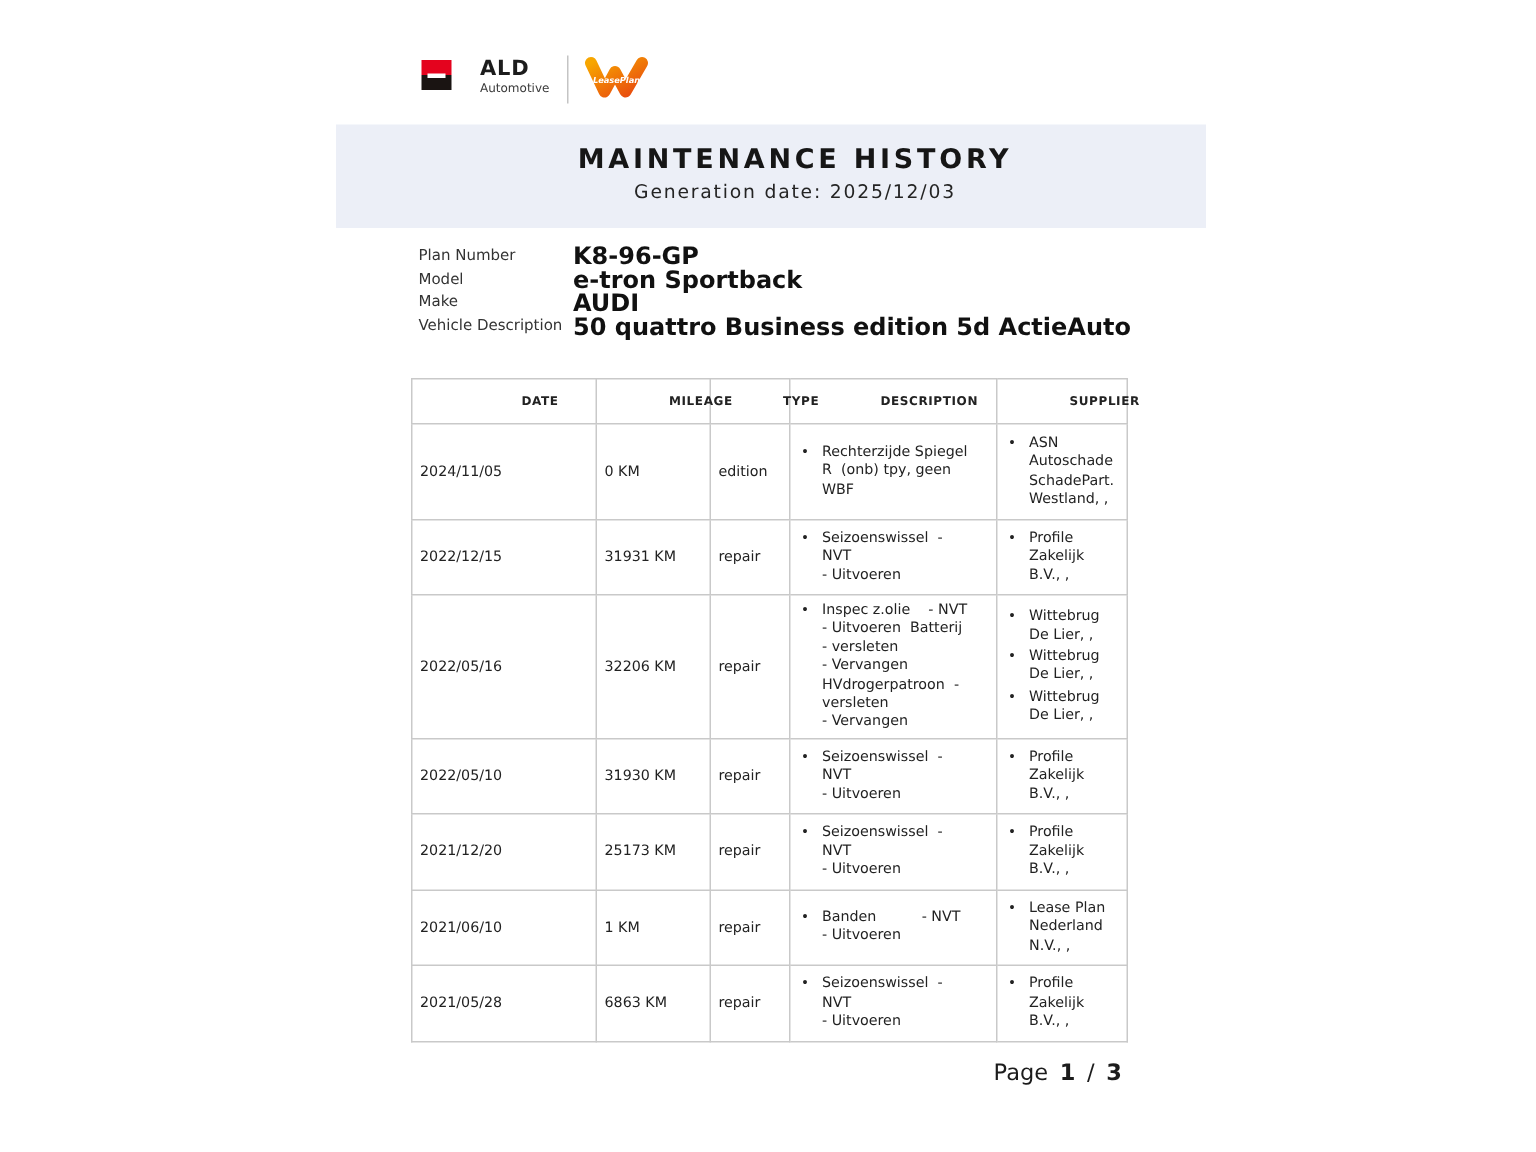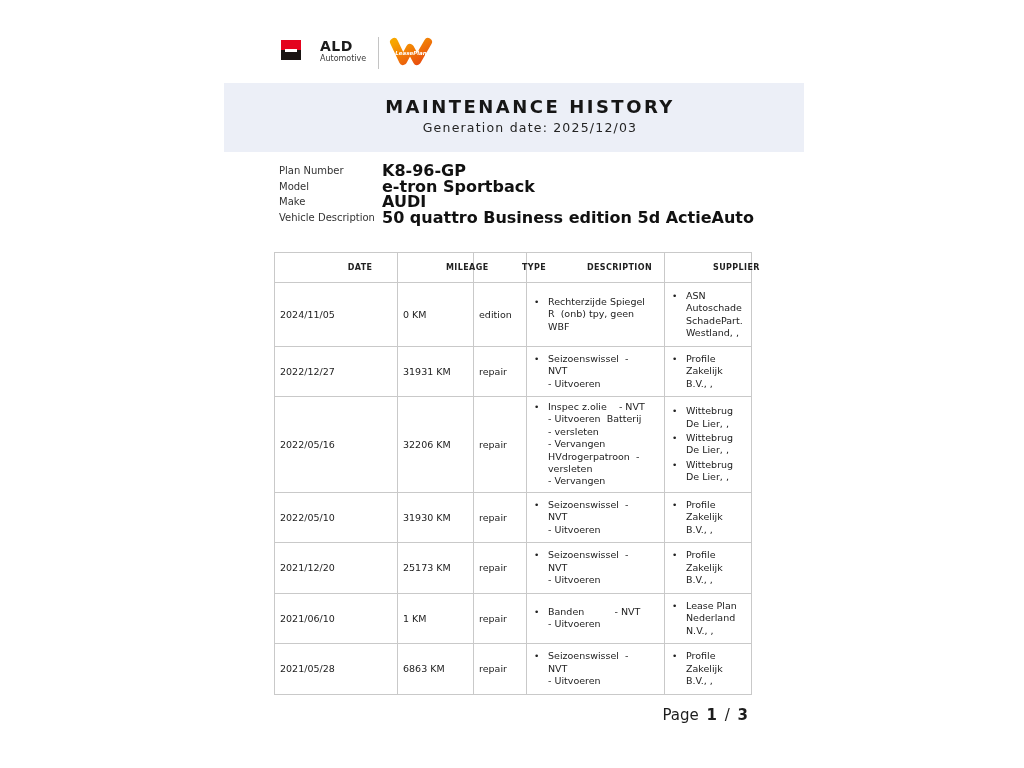--- a/index.html
+++ b/index.html
@@ -146,21 +146,21 @@
             <span class="bullet">•</span>
             <span class="itext">ASN
 Autoschade
 SchadePart.
 Westland, ,</span>
           </div>
         </td>
   </tr>
 
   <tr>
-    <td class="c-date">2022/12/27</td>
+    <td class="c-date">2022/12/15</td>
     <td class="c-mileage">31931 KM</td>
     <td class="c-type">repair</td>
     <td class="c-desc">
           <div class="bullet-item">
             <span class="bullet">•</span>
             <span class="itext">Seizoenswissel  -
 NVT
 - Uitvoeren</span>
           </div>
         </td>

